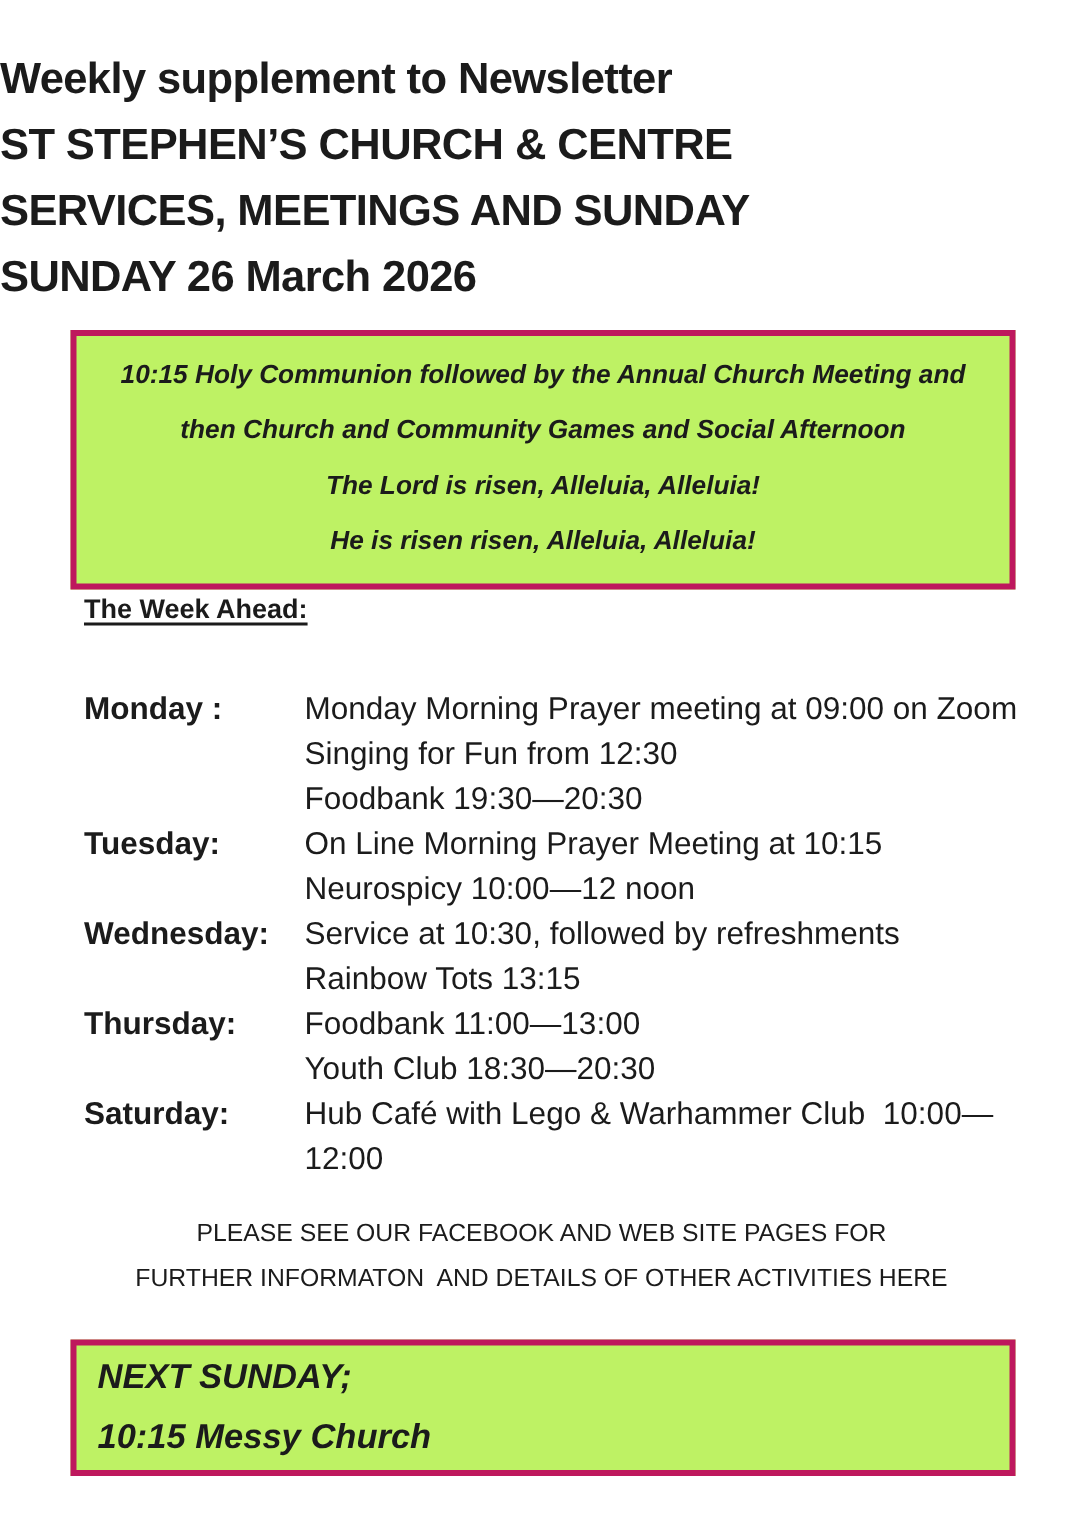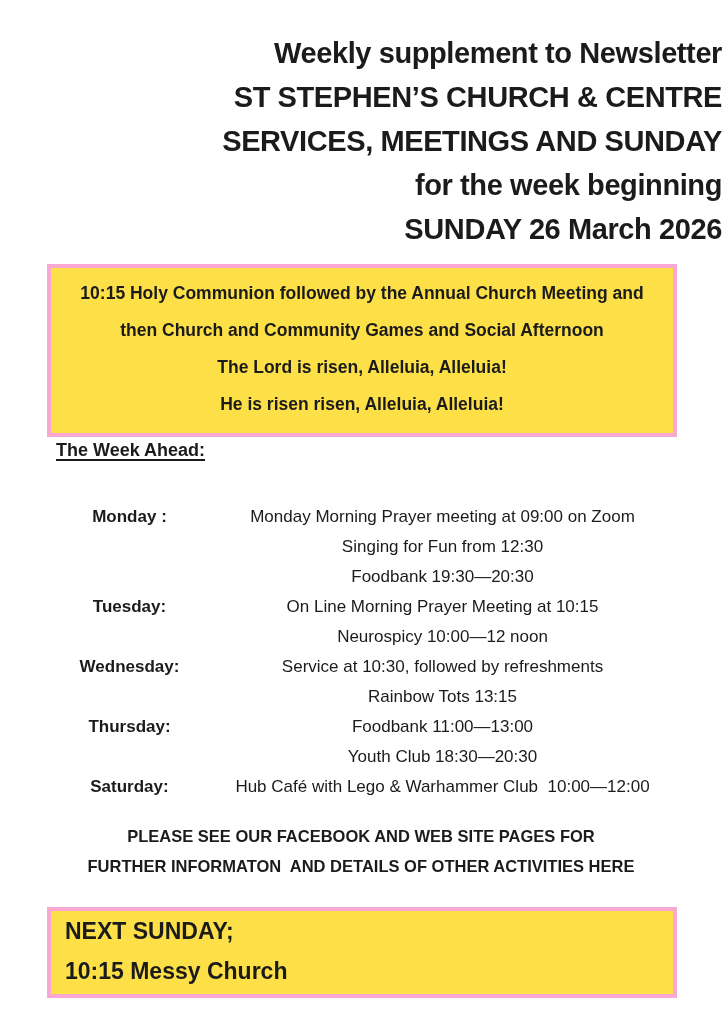--- a/index.html
+++ b/index.html
@@ -13,35 +13,36 @@
   }
   .page {
     width: 722px;
     height: 1024px;
     position: relative;
     background: #ffffff;
   }
   
   .title-block {
     padding-top: 31px;
-    text-align: right;
+    text-align: left;
   }
   .title-line {
     font-size: 29px;
     font-weight: bold;
     line-height: 44px;
     letter-spacing: -0.4px;
     white-space: nowrap;
   }
   
   .box {
     margin-left: 47px;
     width: 630px;
-    border: 4px solid #f9a8d4;
-    background: #fde047;
+    border: 4px solid #be185d;
+    background: #bef264;
+    font-style: italic;
   }
   .sunday-box {
     margin-top: 13px;
     padding: 15px 18px 2px 18px;
     text-align: center;
   }
   .sunday-box p {
     font-size: 17.5px;
     font-weight: bold;
     line-height: 20px;
@@ -57,41 +58,40 @@
     text-decoration-thickness: 2px;
     text-underline-offset: 3px;
   }
   
   .schedule {
     margin: 41px 40px 0 56px;
   }
   .schedule-row {
     display: flex;
     line-height: 30px;
-    font-size: 17px;
-    text-align: center;
+    font-size: 21px;
   }
   .schedule-row .day {
     width: 147px;
     flex: 0 0 147px;
     font-weight: bold;
     white-space: pre-wrap;
   }
   .schedule-row .event {
     flex: 1;
     white-space: pre-wrap;
   }
   
   .notice {
     margin-top: 19px;
     text-align: center;
   }
   .notice p {
     font-size: 16.5px;
-    font-weight: bold;
+    font-weight: normal;
     line-height: 30px;
     white-space: pre-wrap;
   }
   
   .next-sunday-box {
     margin-top: 26px;
     padding: 9px 14px 12px 14px;
   }
   .next-sunday-box p {
     font-size: 23px;
@@ -105,21 +105,20 @@
 </style>
 </head>
 <body>
 
 <div class="page">
 
   <header class="title-block">
     <div class="title-line">Weekly supplement to Newsletter</div>
     <div class="title-line">ST STEPHEN’S CHURCH &amp; CENTRE</div>
     <div class="title-line">SERVICES, MEETINGS AND SUNDAY</div>
-    <div class="title-line">for the week beginning</div>
     <div class="title-line">SUNDAY 26 March 2026</div>
   </header>
 
   <section class="box sunday-box">
     <p>10:15 Holy Communion followed by the Annual Church Meeting and</p>
     <p>then Church and Community Games and Social Afternoon</p>
     <p>The Lord is risen, Alleluia, Alleluia!</p>
     <p>He is risen risen, Alleluia, Alleluia!</p>
   </section>
 

